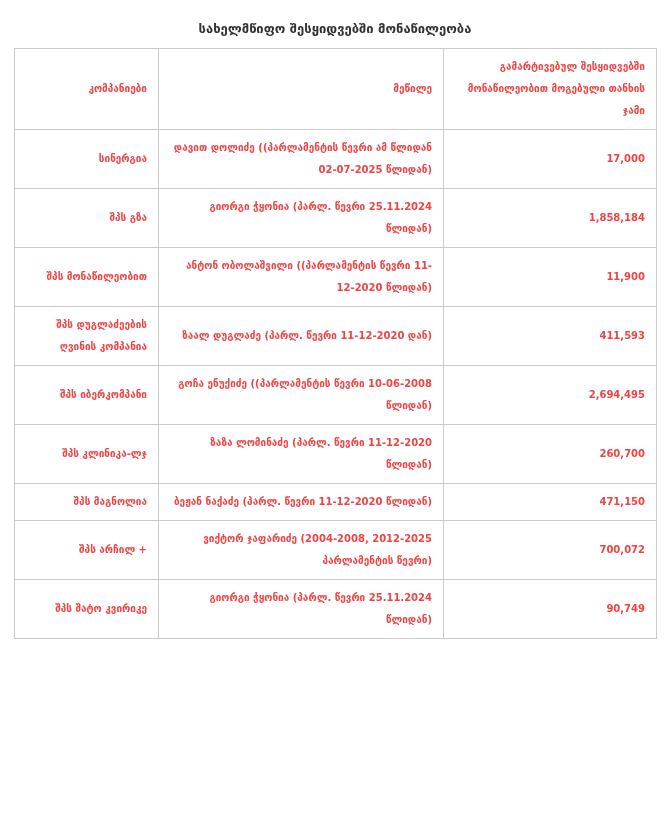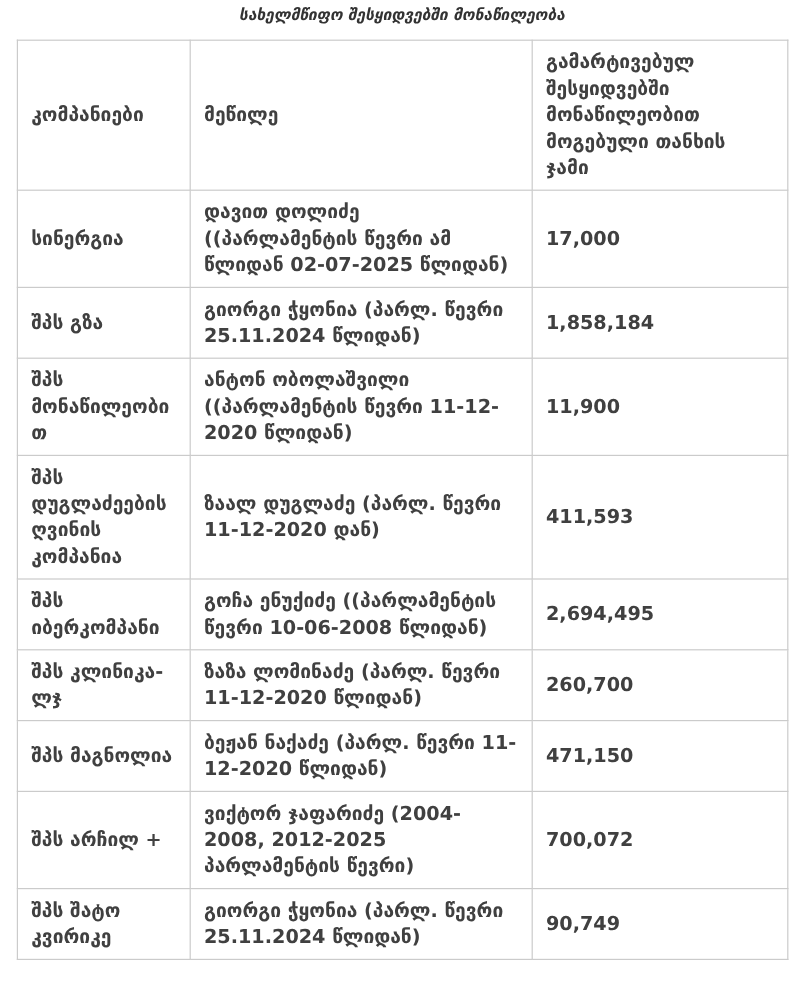--- a/index.html
+++ b/index.html
@@ -12,45 +12,44 @@
     width: 670px;
     height: 837px;
     font-family: "DejaVu Sans", "Liberation Sans", sans-serif;
     color: #333333;
     overflow: hidden;
   }
   .page-title {
     text-align: center;
     font-size: 13px;
     font-weight: bold;
-    padding-top: 5px;
+    padding-top: 20px;
     line-height: 18px;
     color: #333333;
-    font-style: italic;
   }
   table.data-table {
     border-collapse: collapse;
     table-layout: fixed;
     width: 642px;
     margin: 10px 14px 0 14px;
   }
   table.data-table col.c1 { width: 144px; }
   table.data-table col.c2 { width: 285px; }
   table.data-table col.c3 { width: 213px; }
   table.data-table th,
   table.data-table td {
     border: 1px solid #cbcbcb;
     padding: 7px 11px;
-    font-size: 16px;
+    font-size: 10px;
     font-weight: bold;
     line-height: 22px;
-    text-align: left;
+    text-align: right;
     vertical-align: middle;
     word-wrap: break-word;
-    color: #404040;
+    color: #ef4444;
     background: #ffffff;
   }
 </style>
 </head>
 <body>
 
 <div class="page-title">სახელმწიფო შესყიდვებში მონაწილეობა</div>
 
 <table class="data-table">
   <colgroup>

